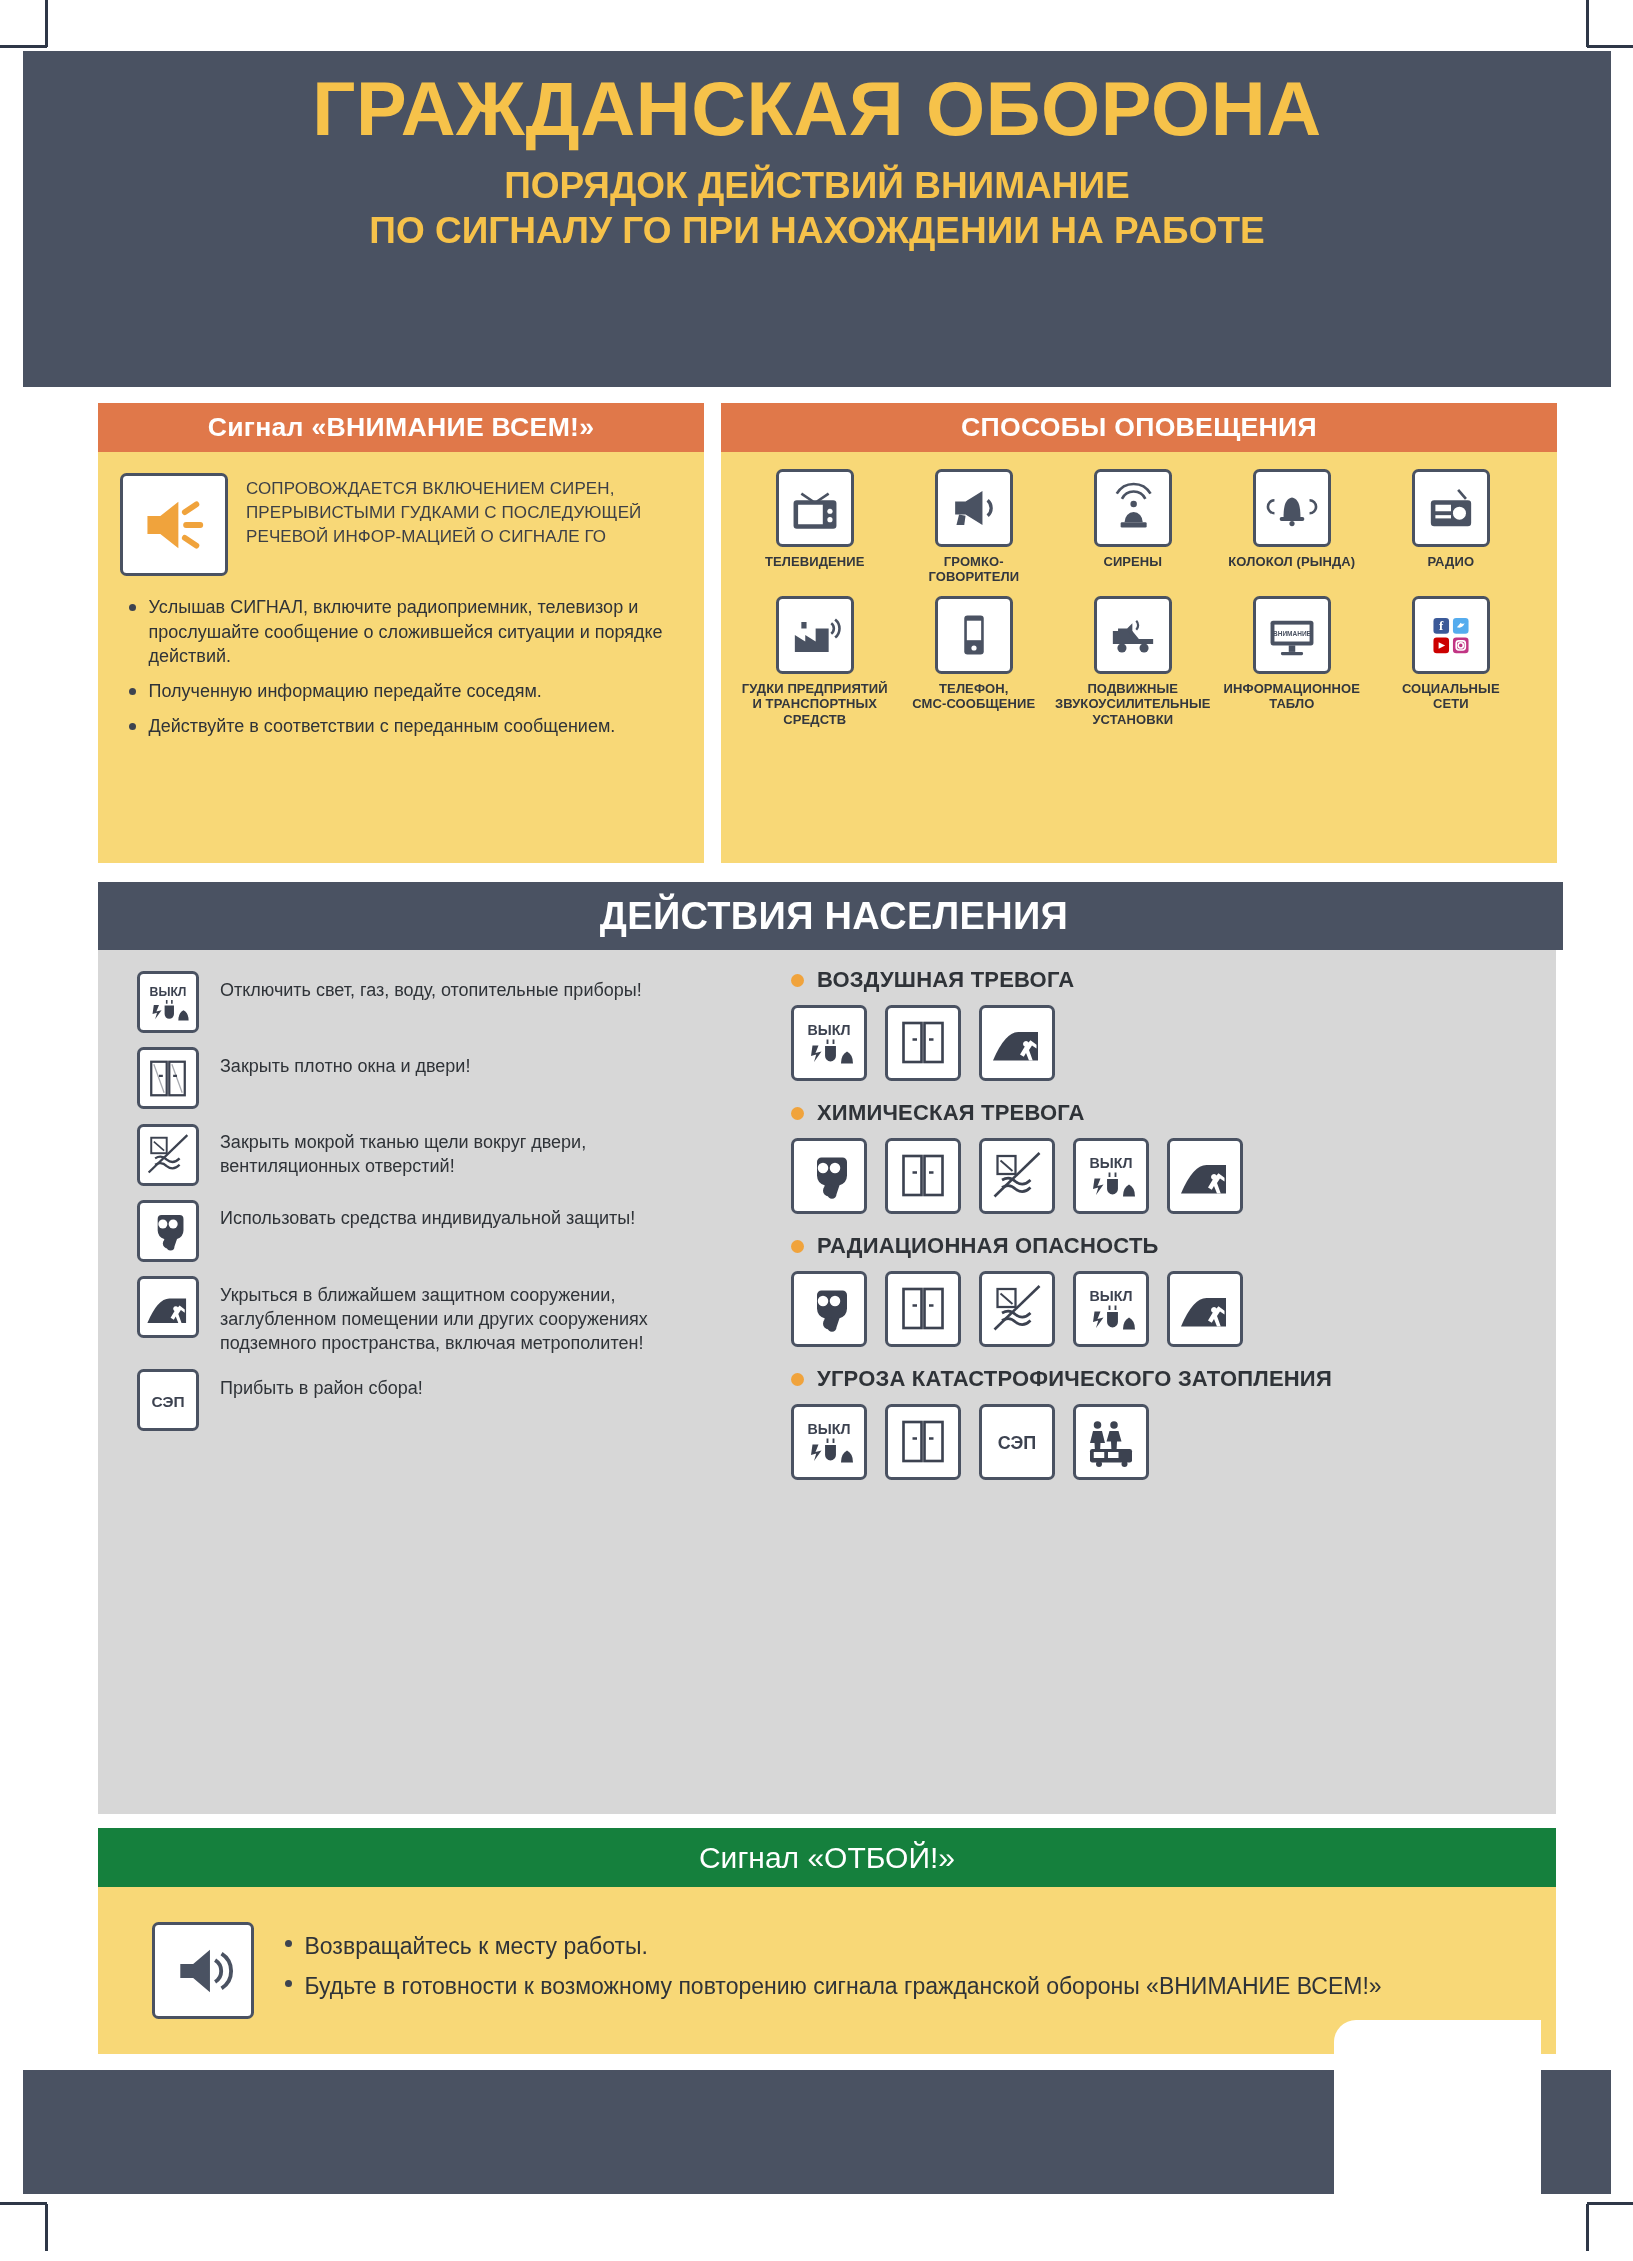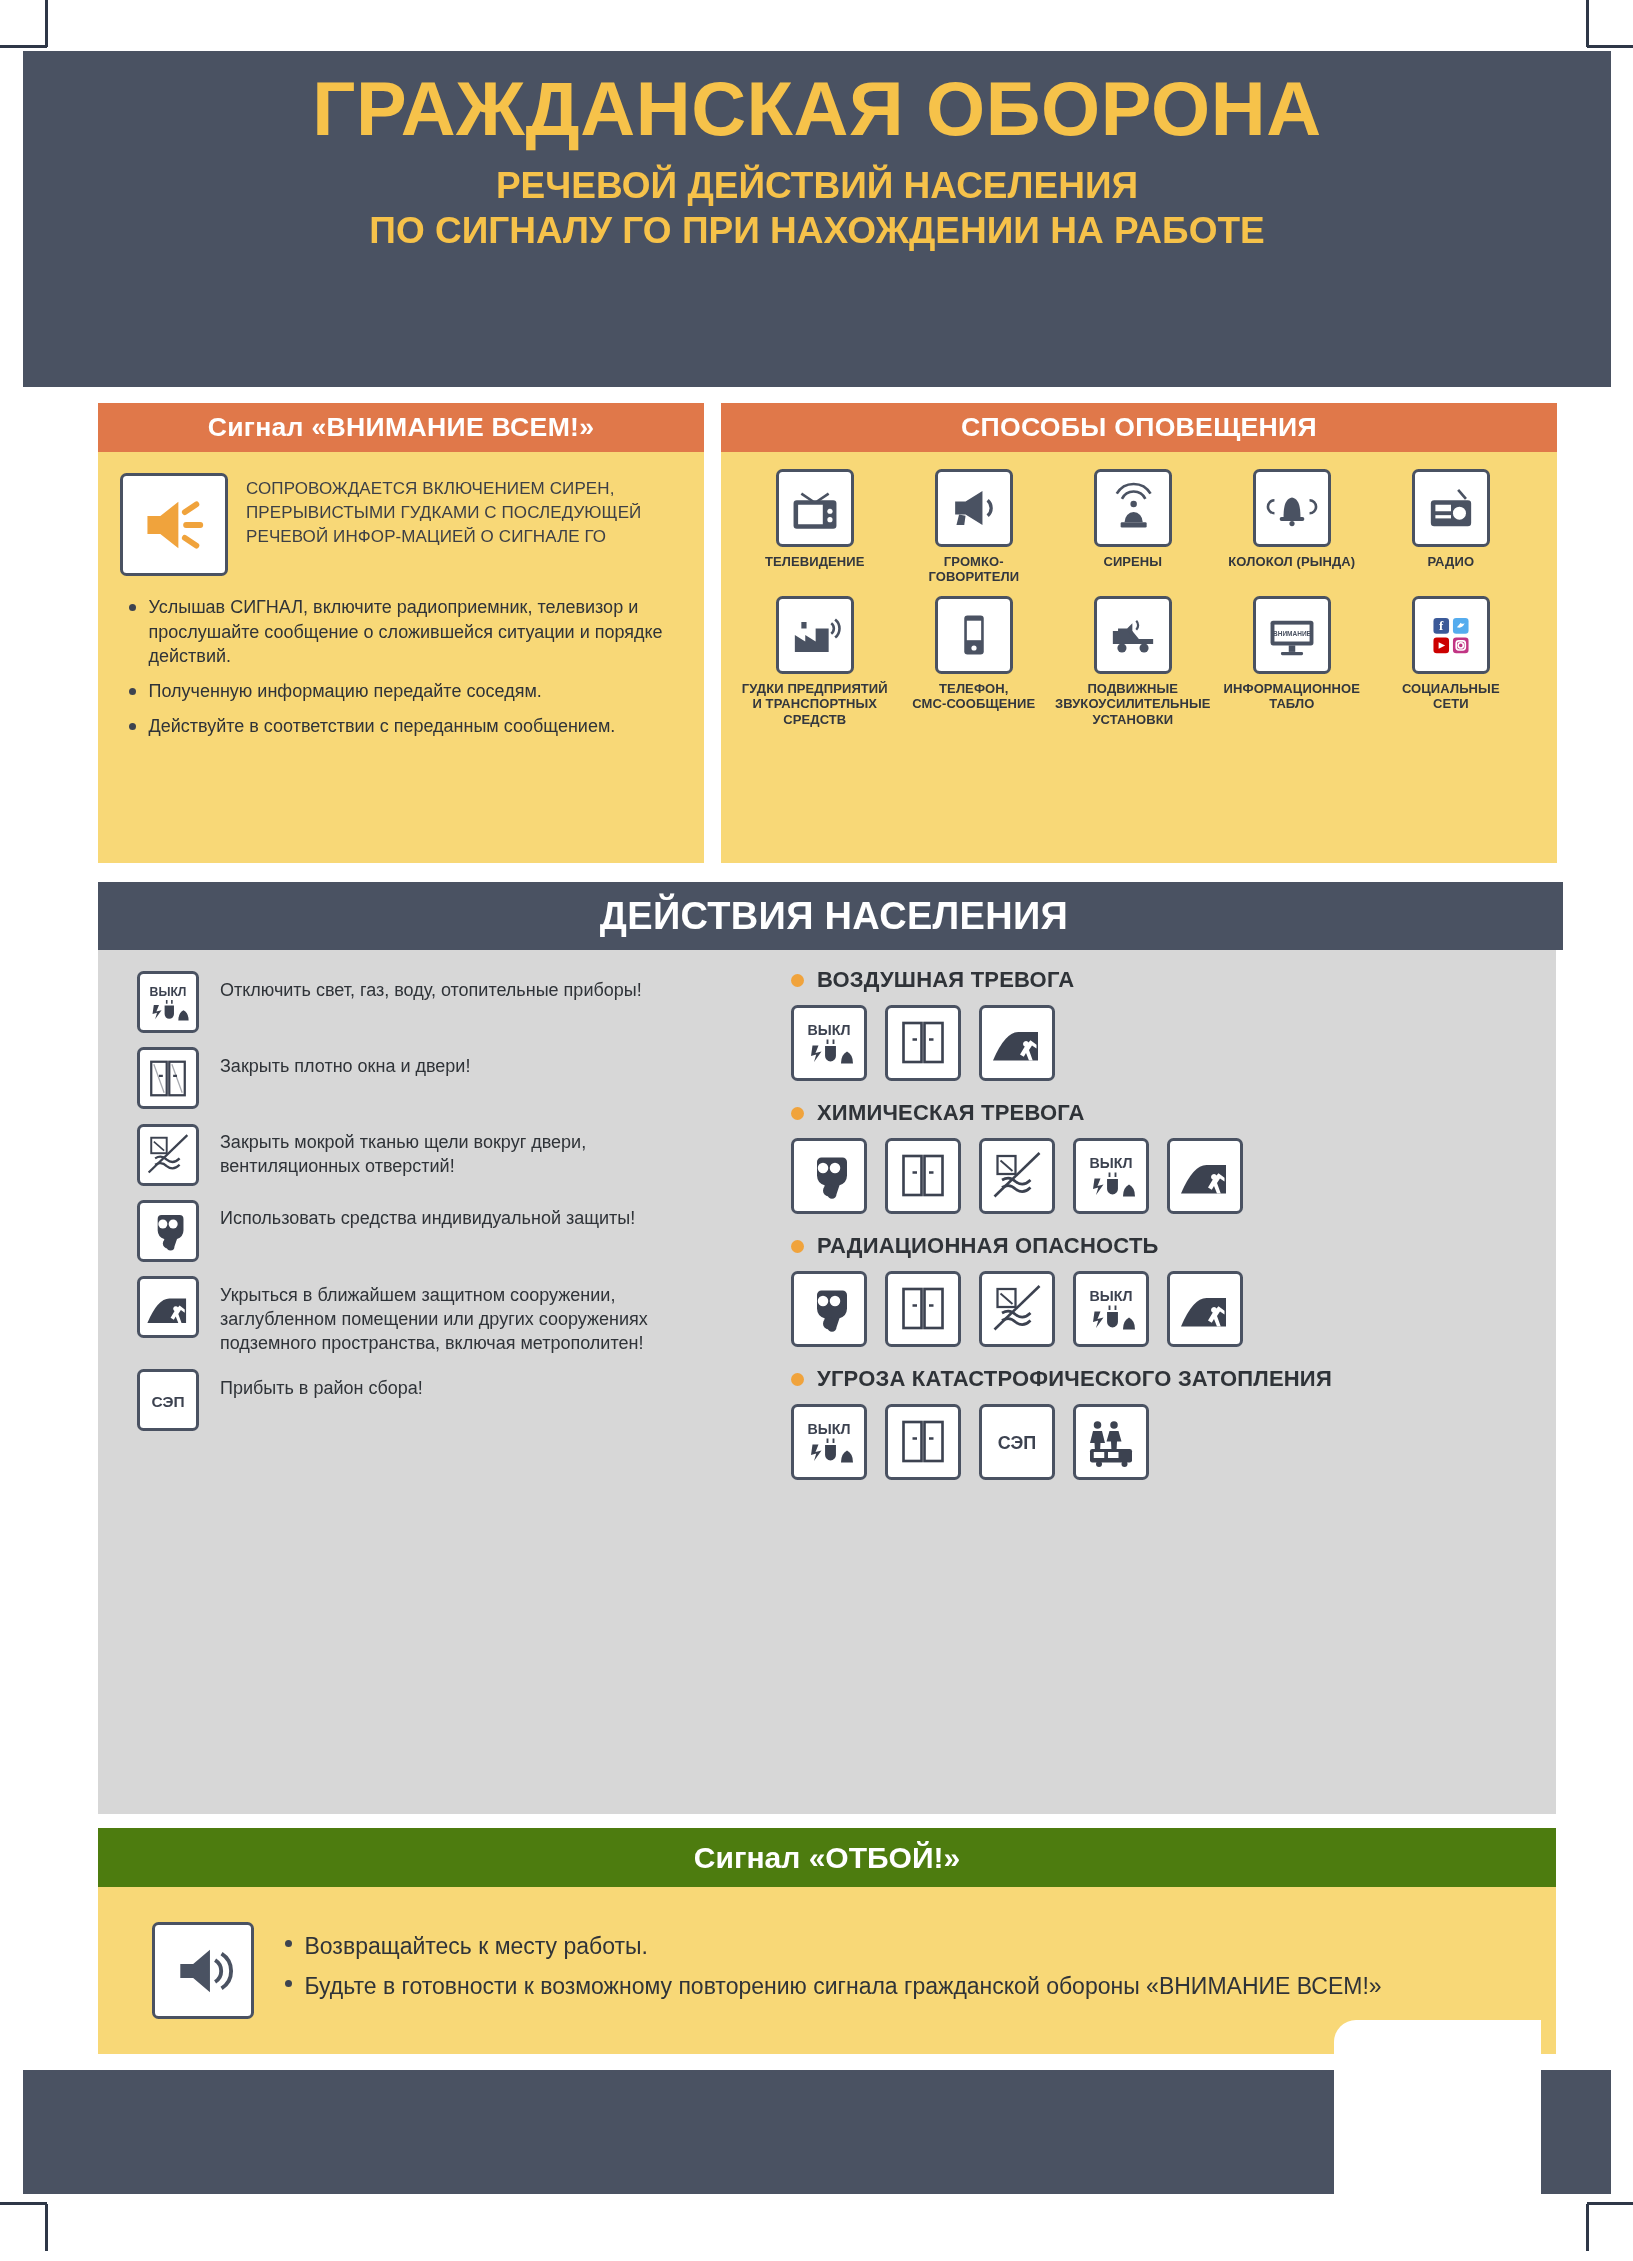--- a/index.html
+++ b/index.html
@@ -282,24 +282,24 @@
     margin-right: 18px;
   }
 
   
   .otboy-head {
     position: absolute;
     left: 98px;
     top: 1828px;
     width: 1458px;
     height: 60px;
-    background: #4d7c0f;
+    background: #15803d;
     color: #ffffff;
     font-size: 30px;
-    font-weight: bold;
+    font-weight: normal;
     display: flex;
     align-items: center;
     justify-content: center;
   }
   .otboy-body {
     position: absolute;
     left: 98px;
     top: 1887px;
     width: 1458px;
     height: 167px;
@@ -379,21 +379,21 @@
   <div class="crop" style="left:1587px;top:45px;width:47px;height:2.6px;"></div>
   <div class="crop" style="left:1586px;top:0px;width:2.6px;height:47px;"></div>
   <div class="crop" style="left:0px;top:2202px;width:47px;height:2.6px;"></div>
   <div class="crop" style="left:45px;top:2204px;width:2.6px;height:47px;"></div>
   <div class="crop" style="left:1587px;top:2202px;width:47px;height:2.6px;"></div>
   <div class="crop" style="left:1586px;top:2204px;width:2.6px;height:47px;"></div>
 
   <div class="header-band">
     <div class="title-main">ГРАЖДАНСКАЯ ОБОРОНА</div>
     <div class="title-sub">
-      <div>РЕЧЕВОЙ ДЕЙСТВИЙ НАСЕЛЕНИЯ</div>
+      <div>ПОРЯДОК ДЕЙСТВИЙ ВНИМАНИЕ</div>
       <div>ПО СИГНАЛУ ГО ПРИ НАХОЖДЕНИИ НА РАБОТЕ</div>
     </div>
   </div>
 
   <div class="panel-left">
     <div class="panel-left-head">Сигнал  «ВНИМАНИЕ ВСЕМ!»</div>
 
     <div class="speaker-row">
       <div class="speaker-box">
         <svg width="67" height="60" viewBox="0 0 104 92" class="glyph">

